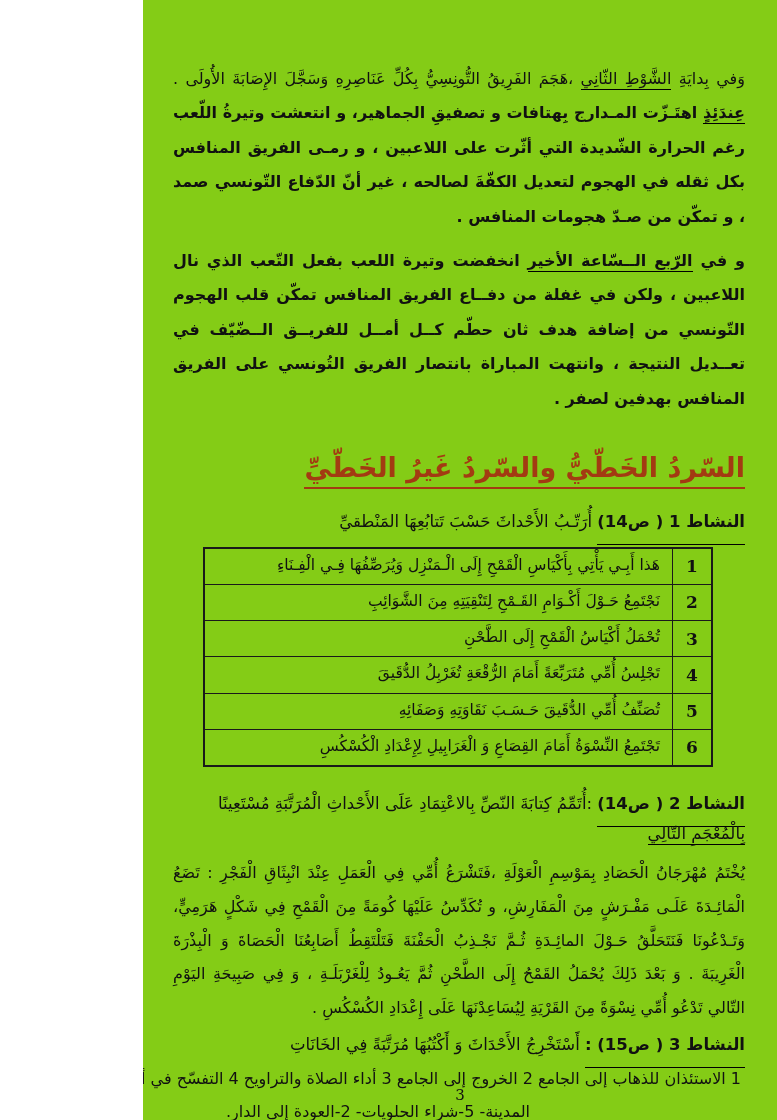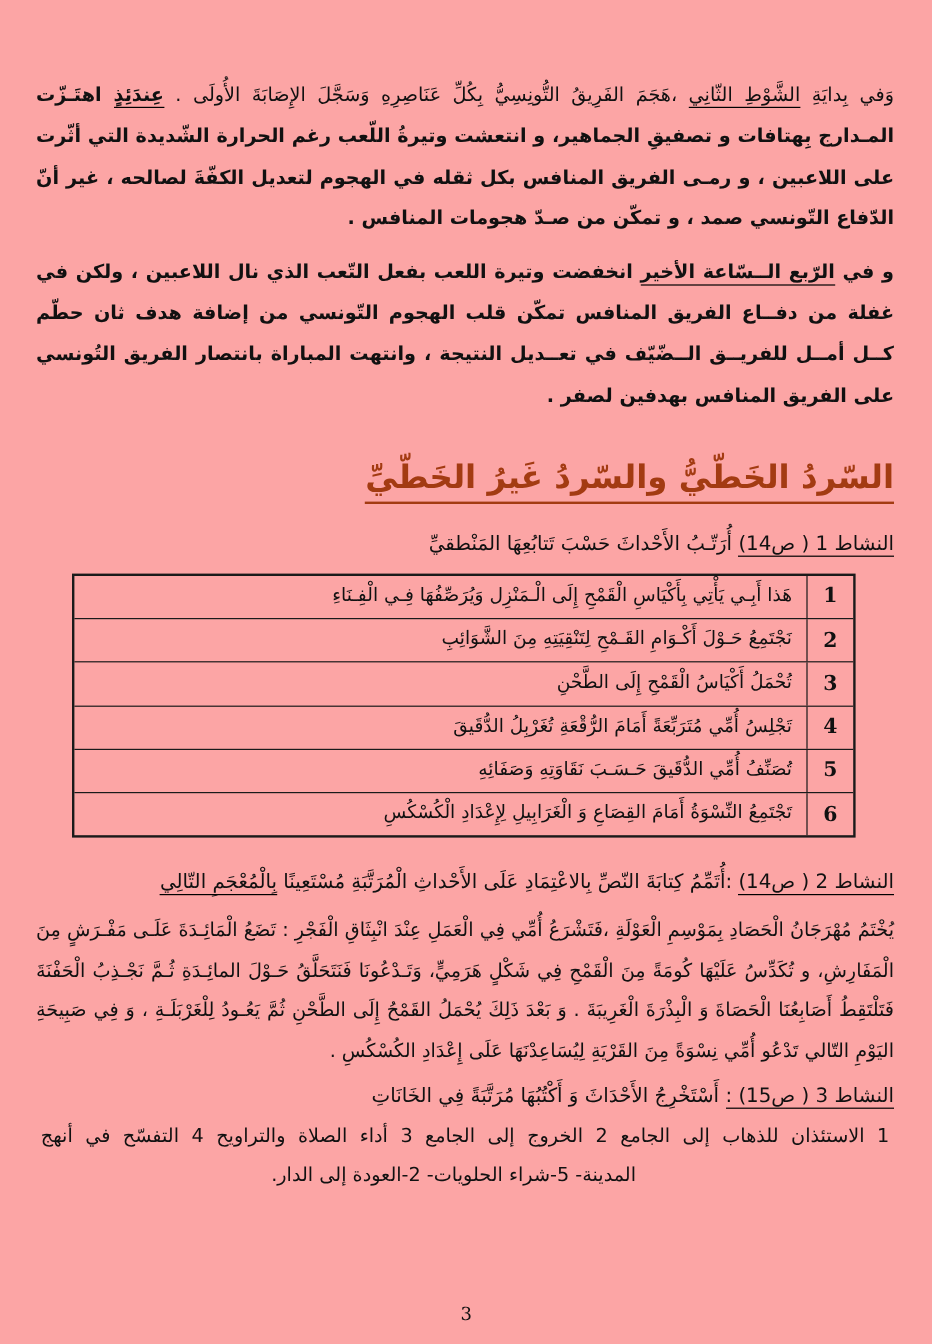--- a/index.html
+++ b/index.html
@@ -1,19 +1,19 @@
 <!DOCTYPE html>
 <html lang="ar" dir="rtl"><head>
 <meta charset="utf-8">
 <style>
   html,body{margin:0;padding:0;background:#ffffff;}
   .page{
     position:relative;
-    width:777px;height:1120px;
-    background:#fca5a5;
+    width:634px;height:1120px;
+    background:#84cc16;
     box-sizing:border-box;
     padding:62px 32px 0 30px;
     direction:rtl;
     overflow:hidden;
     font-family:"DejaVu Sans",sans-serif;
     color:#111;
   }
   .para{
     font-size:16px;
     line-height:2.15;
@@ -33,23 +33,23 @@
     border-bottom:2.5px solid #a33b12;
     padding-bottom:4px;
   }
   .activity{
     font-size:16.5px;
     line-height:1.8;
     margin:14px 0 8px 0;
     text-align:right;
   }
   .activity .label{
-    font-weight:normal;
+    font-weight:bold;
     border-bottom:1.5px solid #000;
-    padding-bottom:1px;
+    padding-bottom:13px;
   }
   .events-table{
     margin:10px 32px 0 30px;
     border:2px solid #1a1a1a;
     direction:rtl;
   }
   .trow{display:flex;align-items:stretch;}
   .trow + .trow{border-top:1px solid #1a1a1a;}
   .tnum{
     width:38px;

